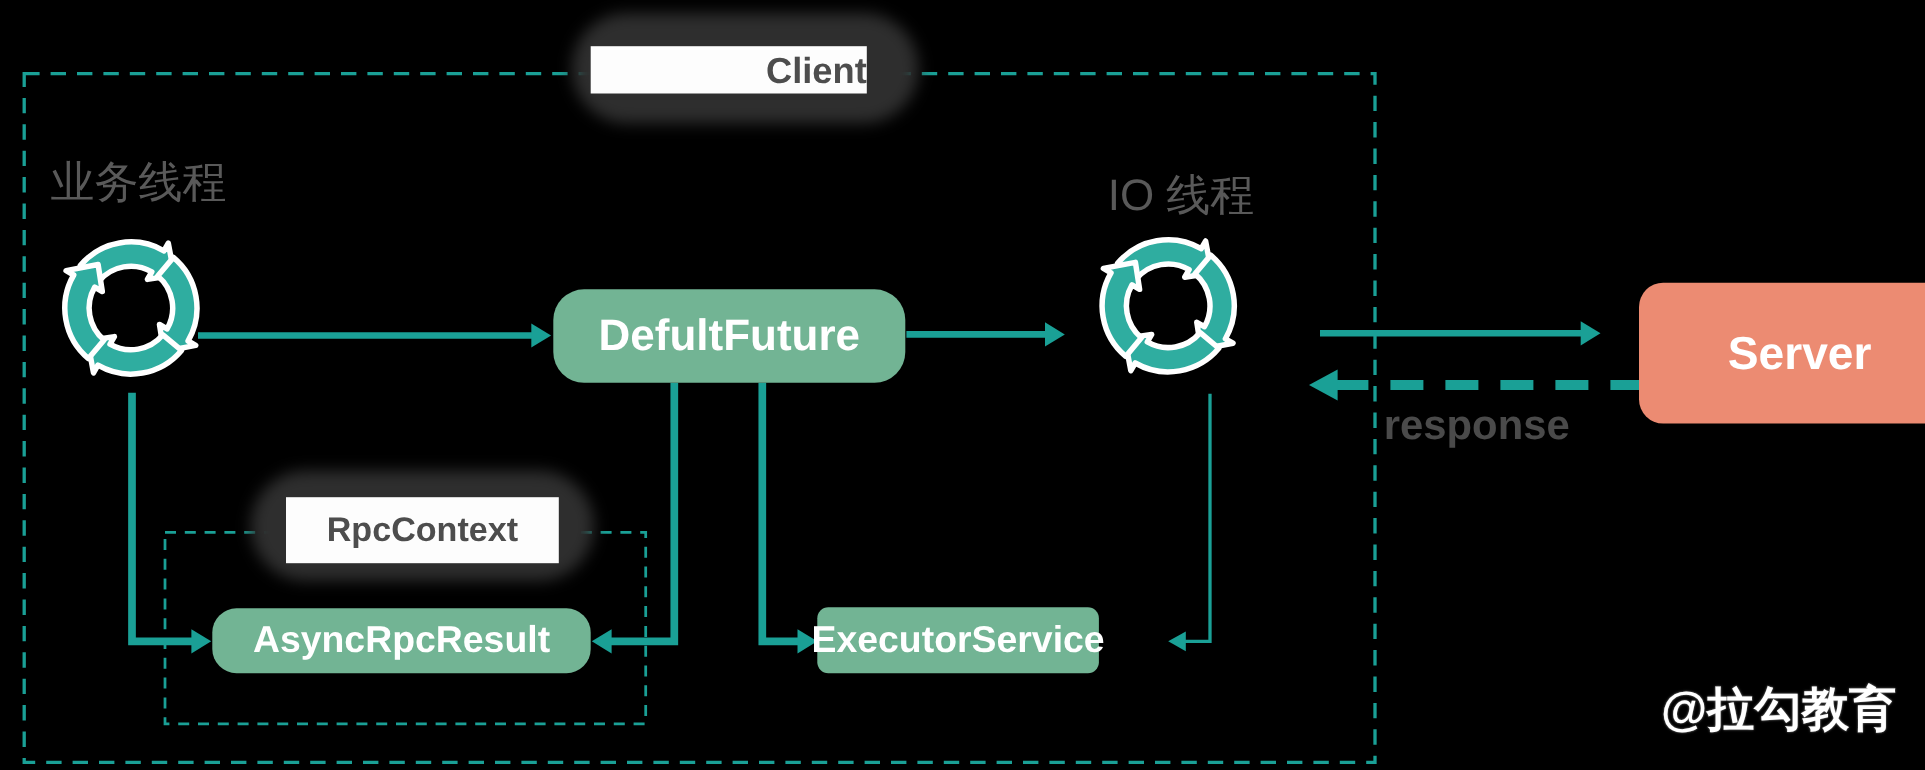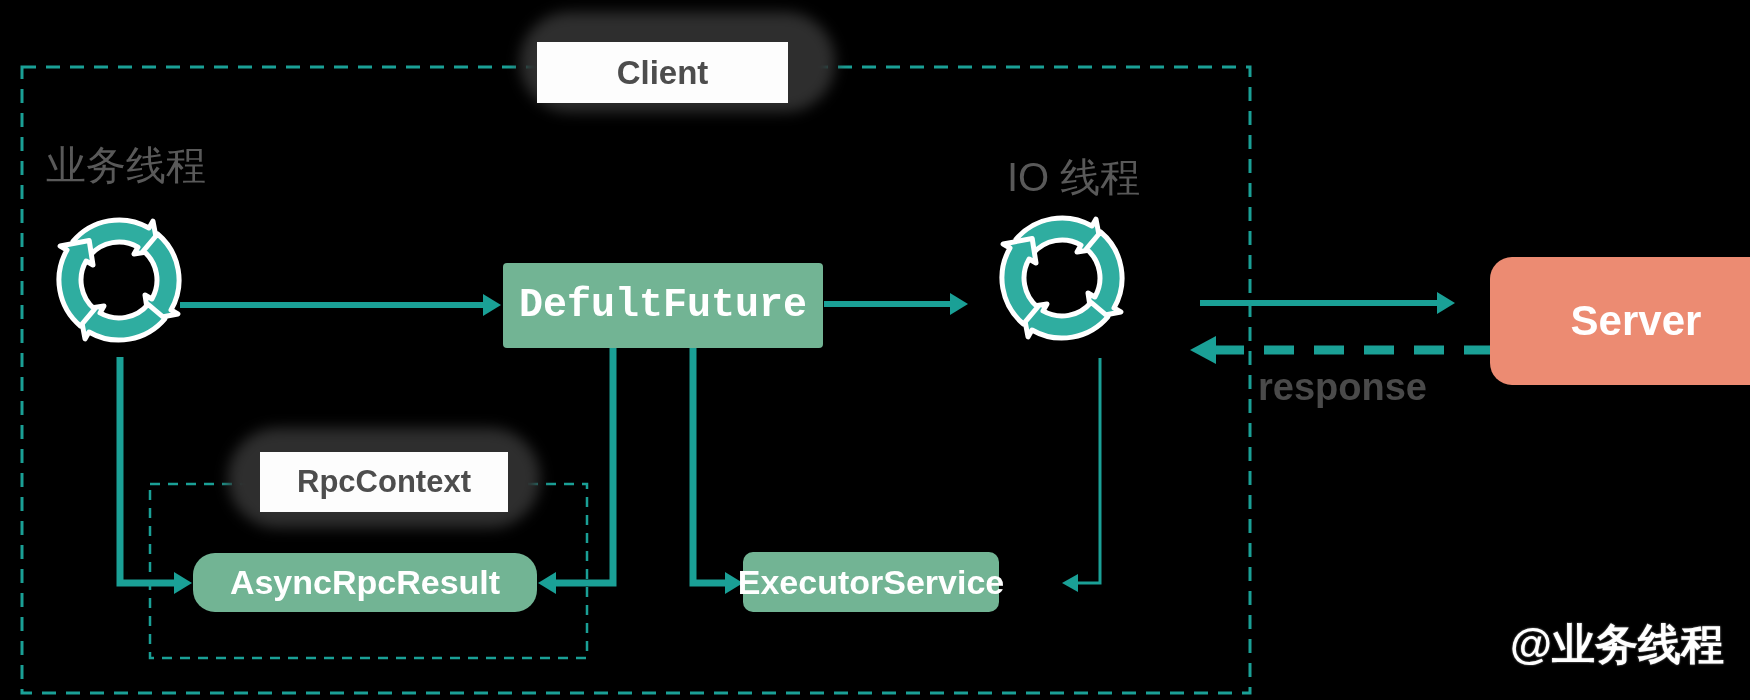--- a/index.html
+++ b/index.html
@@ -15,29 +15,29 @@
     position:absolute;background:#2e2e2e;border-radius:60px;
     filter:blur(7px);z-index:2;
   }
 
   
   .tag{
     position:absolute;background:#fdfdfd;z-index:3;
     display:flex;align-items:center;justify-content:center;
     color:#4d4d4d;font-weight:bold;
   }
-  .tag.client{left:537px;top:42px;width:251px;height:61px;font-size:33px;}
+  .tag.client{left:537px;top:42px;width:251px;height:43px;font-size:33px;justify-content:flex-end;}
   .tag.rpcctx{left:260px;top:452px;width:248px;height:60px;font-size:31px;}
 
   
   .node{
     position:absolute;background:#72b494;color:#fff;font-weight:bold;z-index:3;
     display:flex;align-items:center;justify-content:center;
   }
-  .node.defult{left:503px;top:263px;width:320px;height:85px;border-radius:4px;font-size:40px;font-family:Liberation Mono, monospace;}
+  .node.defult{left:503px;top:263px;width:320px;height:85px;border-radius:28px;font-size:40px;}
   .node.asyncr{left:193px;top:553px;width:344px;height:59px;border-radius:22px;font-size:34px;}
   .node.execs{left:743px;top:552px;width:256px;height:60px;border-radius:10px;font-size:34px;}
 
   
   .node.server{
     left:1490px;top:257px;width:292px;height:128px;border-radius:22px;
     background:#ec8b72;font-size:42px;
   }
 
   
@@ -147,15 +147,15 @@
   </div>
   <div class="node execs">
     <span>ExecutorService</span>
   </div>
   <div class="node server">
     <span>Server</span>
   </div>
 
   <div class="edge-label resp">response</div>
 
-  <div class="watermark">@业务线程</div>
+  <div class="watermark">@拉勾教育</div>
 
 </div>
 
 </body></html>

